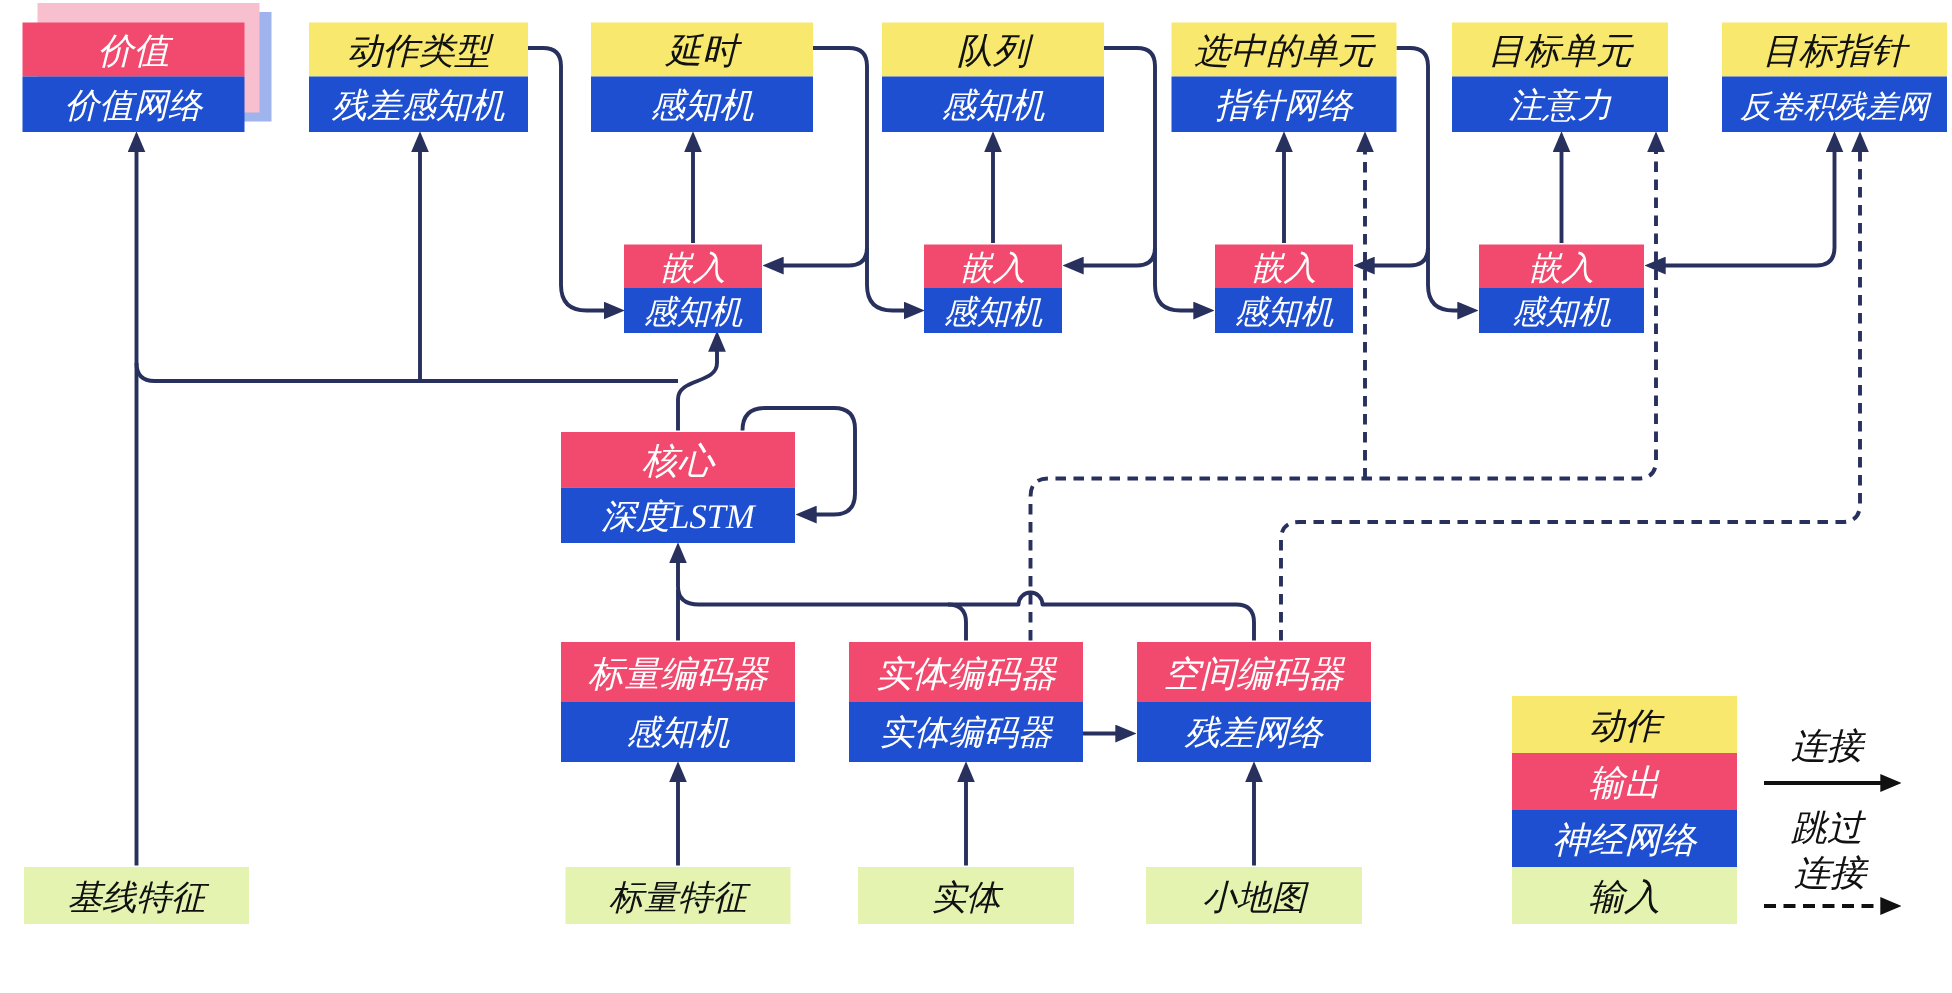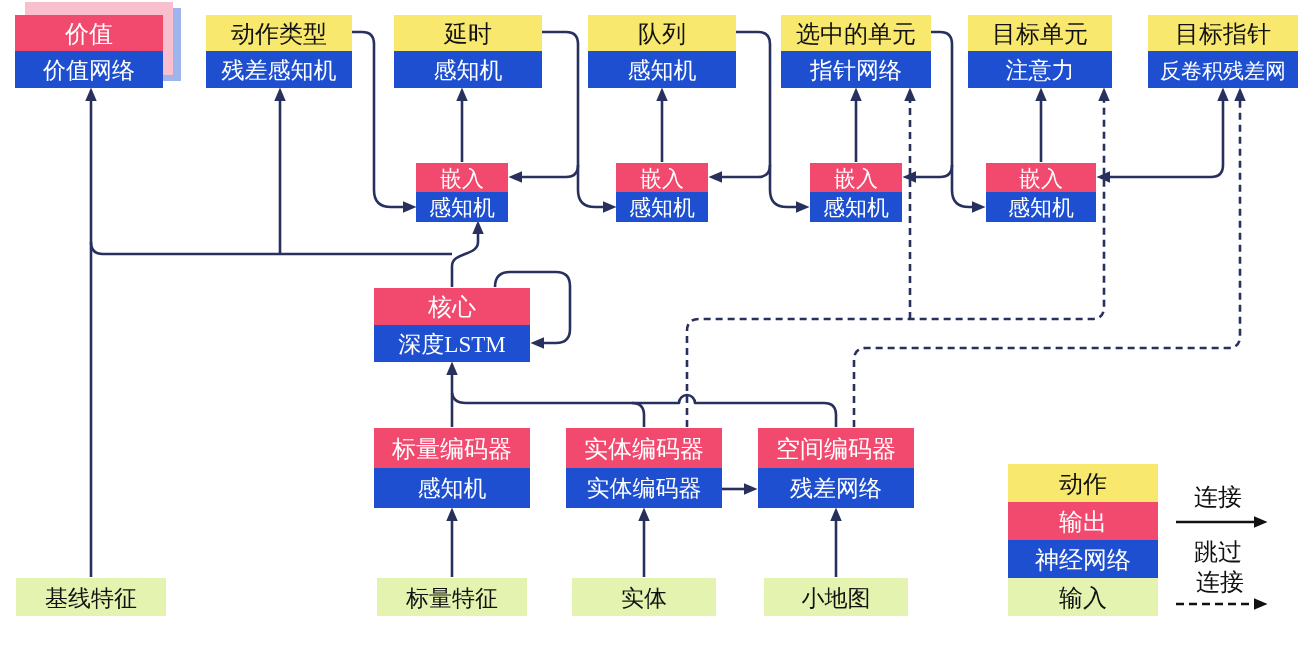--- a/index.html
+++ b/index.html
@@ -1,17 +1,17 @@
 <!DOCTYPE html>
 <html><head>
 <meta charset="utf-8">
 <style>
   html,body{margin:0;padding:0;background:#fff;}
   .stage{position:relative;width:1301px;height:662px;background:#ffffff;overflow:hidden;
-         font-family:"Liberation Serif","DejaVu Serif",serif;}
+         font-family:"Liberation Serif","DejaVu Serif",serif;font-style:italic;}
   svg text{font-family:"Liberation Serif","DejaVu Serif",serif;}
   .hdr-txt{font-size:24px;fill:#111111;}
   .hdr-txt-w{font-size:24px;fill:#ffffff;}
   .body-txt-w{font-size:23px;fill:#ffffff;}
   .body-txt-w-sm{font-size:21px;fill:#ffffff;}
   .green-txt{font-size:23px;fill:#111111;}
   .legend-txt{font-size:24px;fill:#111111;}
   .conn{stroke:#28315E;stroke-width:2.6;fill:none;stroke-linejoin:round;stroke-linecap:butt;}
   .conn-d{stroke:#28315E;stroke-width:2.6;fill:none;stroke-dasharray:7 5;stroke-linejoin:round;}
   .lg-line{stroke:#111111;stroke-width:2.6;fill:none;}

